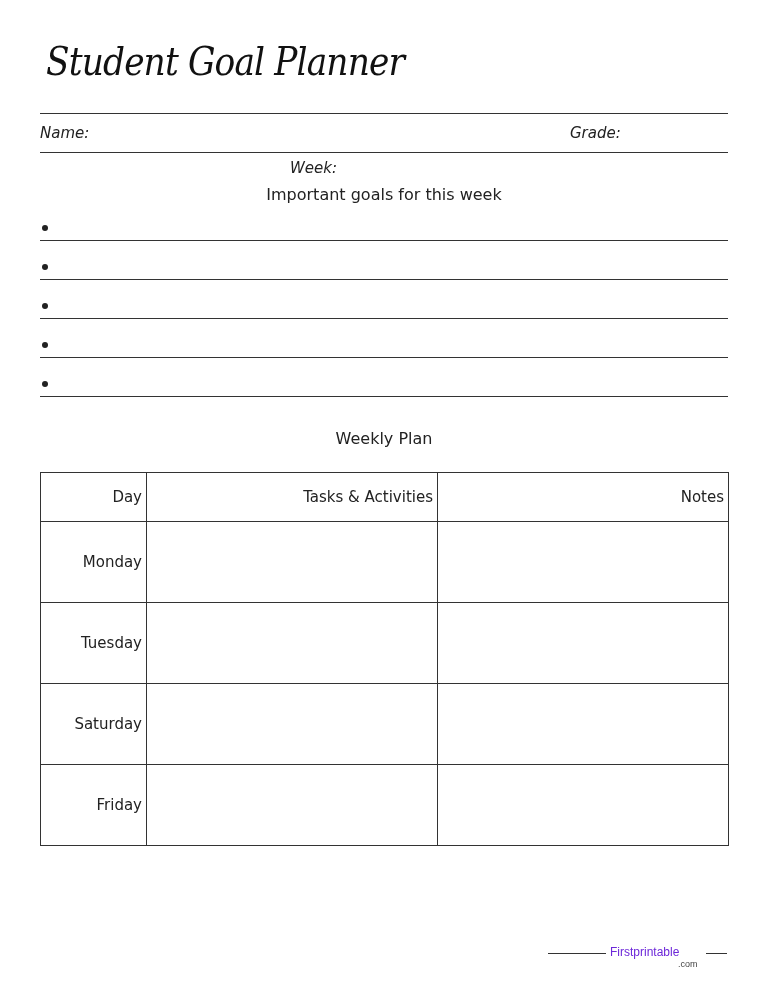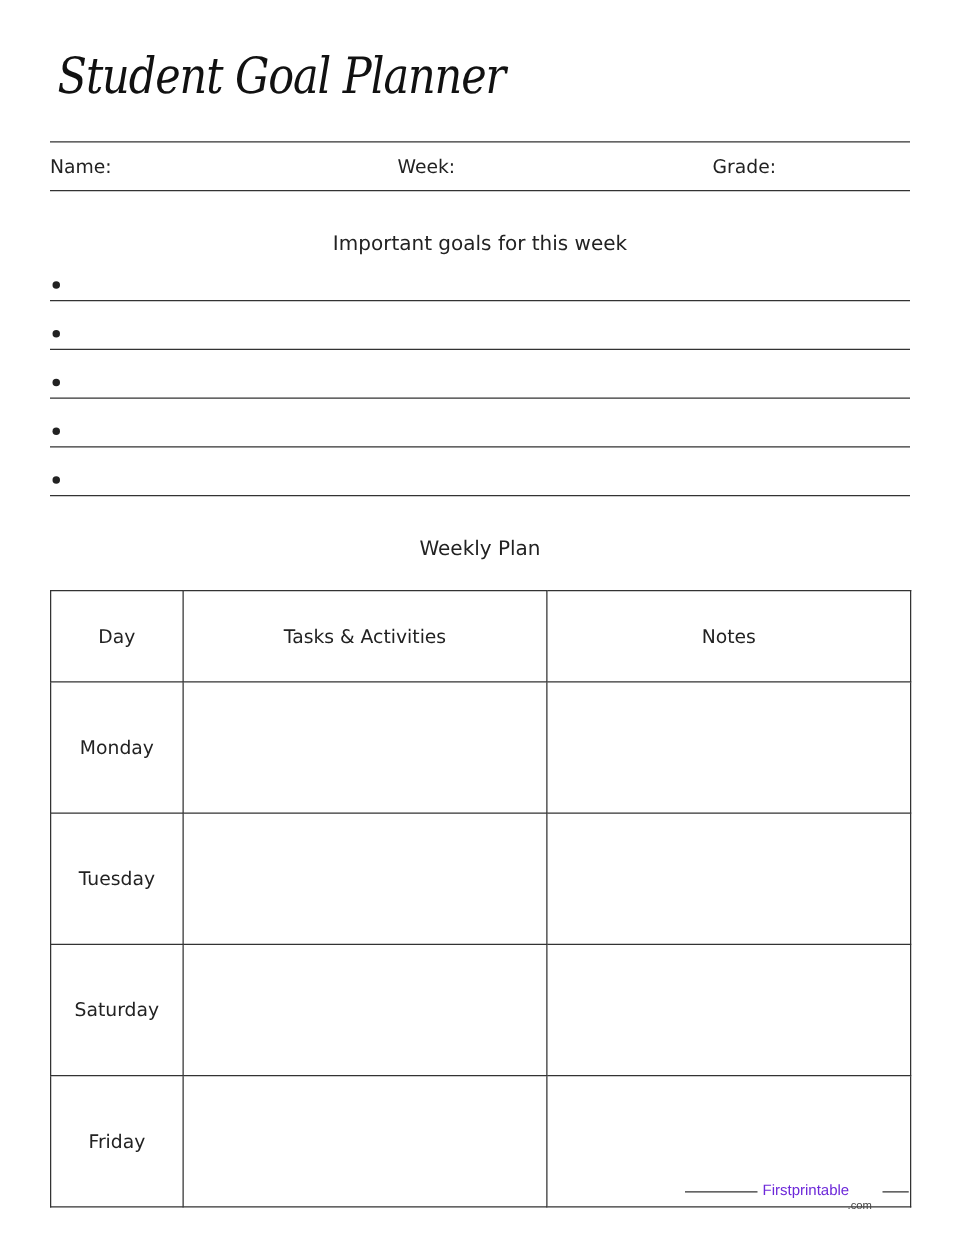--- a/index.html
+++ b/index.html
@@ -1,38 +1,38 @@
 <!DOCTYPE html>
 <html><head>
 <meta charset="utf-8">
 <style>
   html, body { margin: 0; padding: 0; background: #ffffff; }
   body { width: 773px; height: 1000px; position: relative; overflow: hidden; font-family: "DejaVu Sans", sans-serif; color: #1a1a1a; }
   .title { position: absolute; left: 46px; top: 38px; font-family: "DejaVu Serif", serif; font-style: italic; font-size: 40px; letter-spacing: -1px; color: #111; transform: scaleX(0.86); transform-origin: left top; }
   .hline { position: absolute; left: 40px; width: 688px; height: 0; border-top: 1.5px solid #333; }
-  .field { position: absolute; top: 124px; font-size: 15px; color: #222; }
+  .field { position: absolute; top: 124px; font-size: 15px; color: #222; font-style: italic; }
   .section-title { position: absolute; left: 0; width: 768px; text-align: center; font-size: 16px; color: #222; }
   .bullet { position: absolute; left: 42px; width: 6px; height: 6px; border-radius: 50%; background: #222; }
   table.plan { position: absolute; left: 40px; top: 472px; width: 688px; border-collapse: collapse; table-layout: fixed; }
-  table.plan td, table.plan th { border: 1.5px solid #333; text-align: center; font-weight: normal; font-size: 15px; color: #222; padding: 16px; }
+  table.plan td, table.plan th { border: 1.5px solid #333; text-align: right; font-weight: normal; font-size: 15px; color: #222; padding: 4px; }
   table.plan th { height: 40px; }
   table.plan td { height: 72px; }
   .footer-line-left { position: absolute; left: 548px; top: 953px; width: 58px; border-top: 1.5px solid #333; }
   .footer-line-right { position: absolute; left: 706px; top: 953px; width: 21px; border-top: 1.5px solid #333; }
   .brand { position: absolute; left: 610px; top: 945px; font-size: 12px; font-weight: normal; color: #6d28d9; font-family: "Liberation Sans", sans-serif; }
   .brand-sub { position: absolute; left: 678px; top: 959px; font-size: 9px; color: #444; font-family: "Liberation Sans", sans-serif; }
 </style>
 </head>
 <body>
 
 <div class="title">Student Goal Planner</div>
 
 <div class="hline" style="top:113px;"></div>
 <span class="field" style="left:40px;">Name:</span>
-<span class="field" style="left:318px;">Week:</span>
+<span class="field" style="left:290px;margin-top:35px;">Week:</span>
 <span class="field" style="left:570px;">Grade:</span>
 <div class="hline" style="top:152px;"></div>
 
 <div class="section-title" style="top:185px;">Important goals for this week</div>
 
 <div>
   <div class="bullet" style="top:225px;"></div>
   <div class="hline" style="top:240px;"></div>
   <div class="bullet" style="top:264px;"></div>
   <div class="hline" style="top:279px;"></div>

